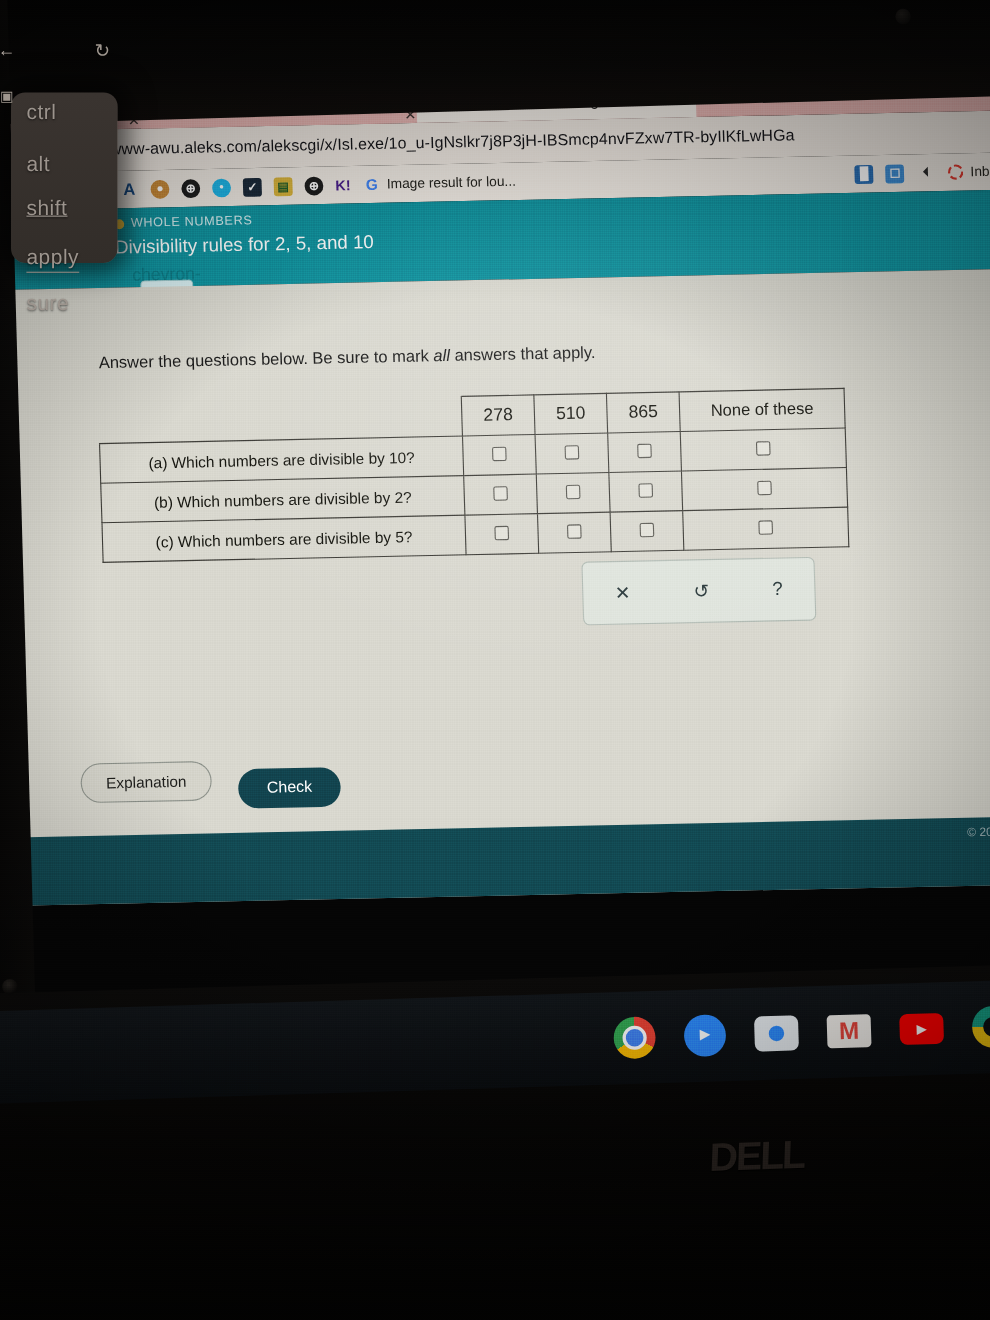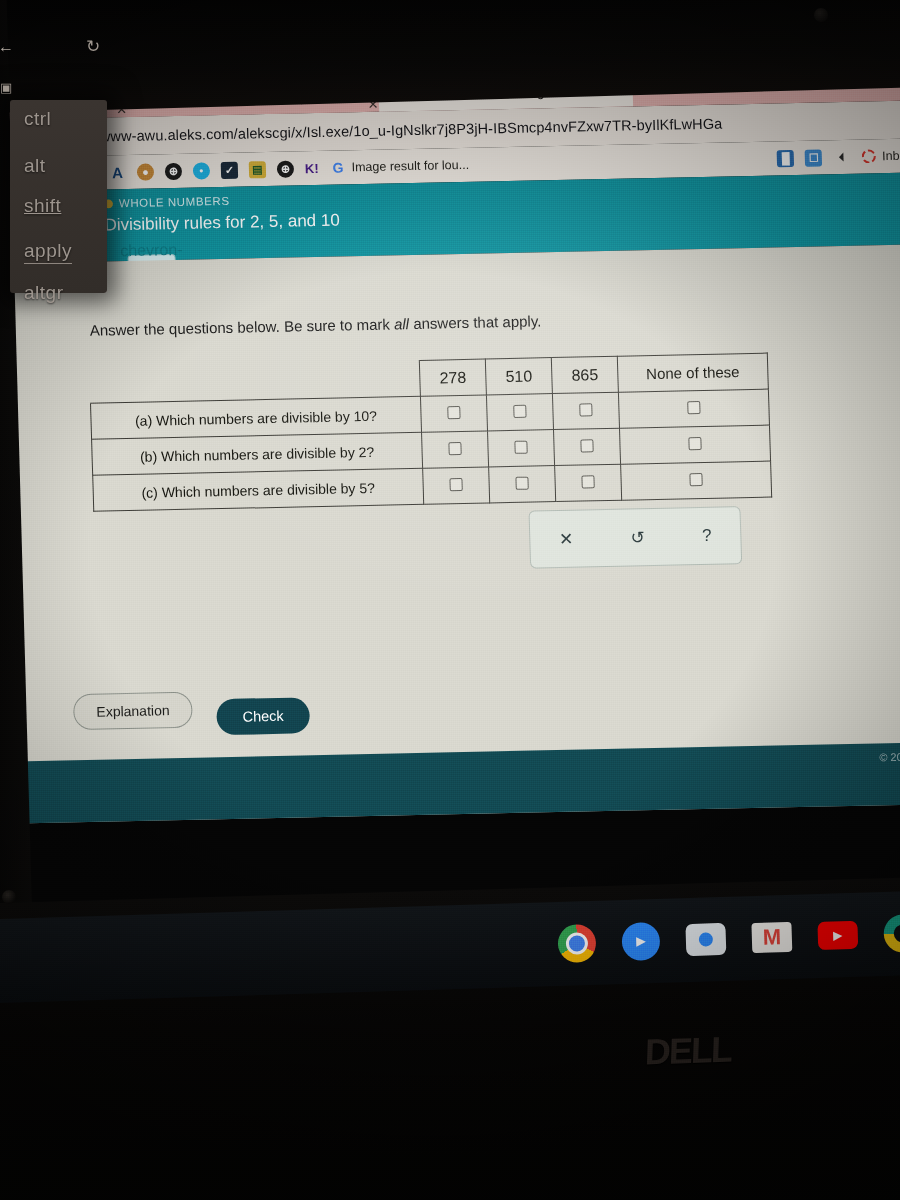--- a/index.html
+++ b/index.html
@@ -242,23 +242,23 @@
   .ic-circle {
     background: conic-gradient(#e84c3d 0 25%, #2ecc71 25% 50%, #f1c40f 50% 75%, #16a085 75% 100%);
   }
   .ic-circle::after {
     content: ""; position: absolute; width: 18px; height: 18px;
     border-radius: 50%; background: #0c1013;
   }
 
   
   .keys {
-    position: absolute; left: 10px; top: 100px; width: 97px; height: 193px;
+    position: absolute; left: 10px; top: 84px; width: 97px; height: 155px;
     background: linear-gradient(180deg,#3a3430 0%, #322d29 100%);
-    border-radius: 3px;
+    border-radius: 13px;
     z-index: 60;
     box-shadow: 0 0 22px 10px rgba(0,0,0,.55);
     filter: blur(0.4px);
   }
   .key {
     position: absolute; left: 14px;
     color: #9c948d; font-size: 19px; letter-spacing: .5px;
     text-shadow: 0 1px 2px rgba(0,0,0,.6);
   }
   .k-ctrl { top: 8px; }
@@ -483,21 +483,21 @@
   <div class="bezel-bottom"></div>
   <div class="cam-dot"></div>
   <div class="bezel-hole"></div>
   <div class="dell-logo">DELL</div>
 
   <div class="keys">
     <span class="key k-ctrl">ctrl</span>
     <span class="key k-alt">alt</span>
     <span class="key k-shift">shift</span>
     <span class="key k-search">apply</span>
-    <span class="key k-altgr">altgr</span>
+    <span class="key k-altgr">sure</span>
   </div>
   <span class="key-arrow">←</span>
   <span class="key-reload">↻</span>
   <span class="key-sq">▣</span>
 
   <div class="tex"></div>
   <div class="glare"></div>
   <div class="vignette"></div>
   <div class="soften"></div>
 </div>

